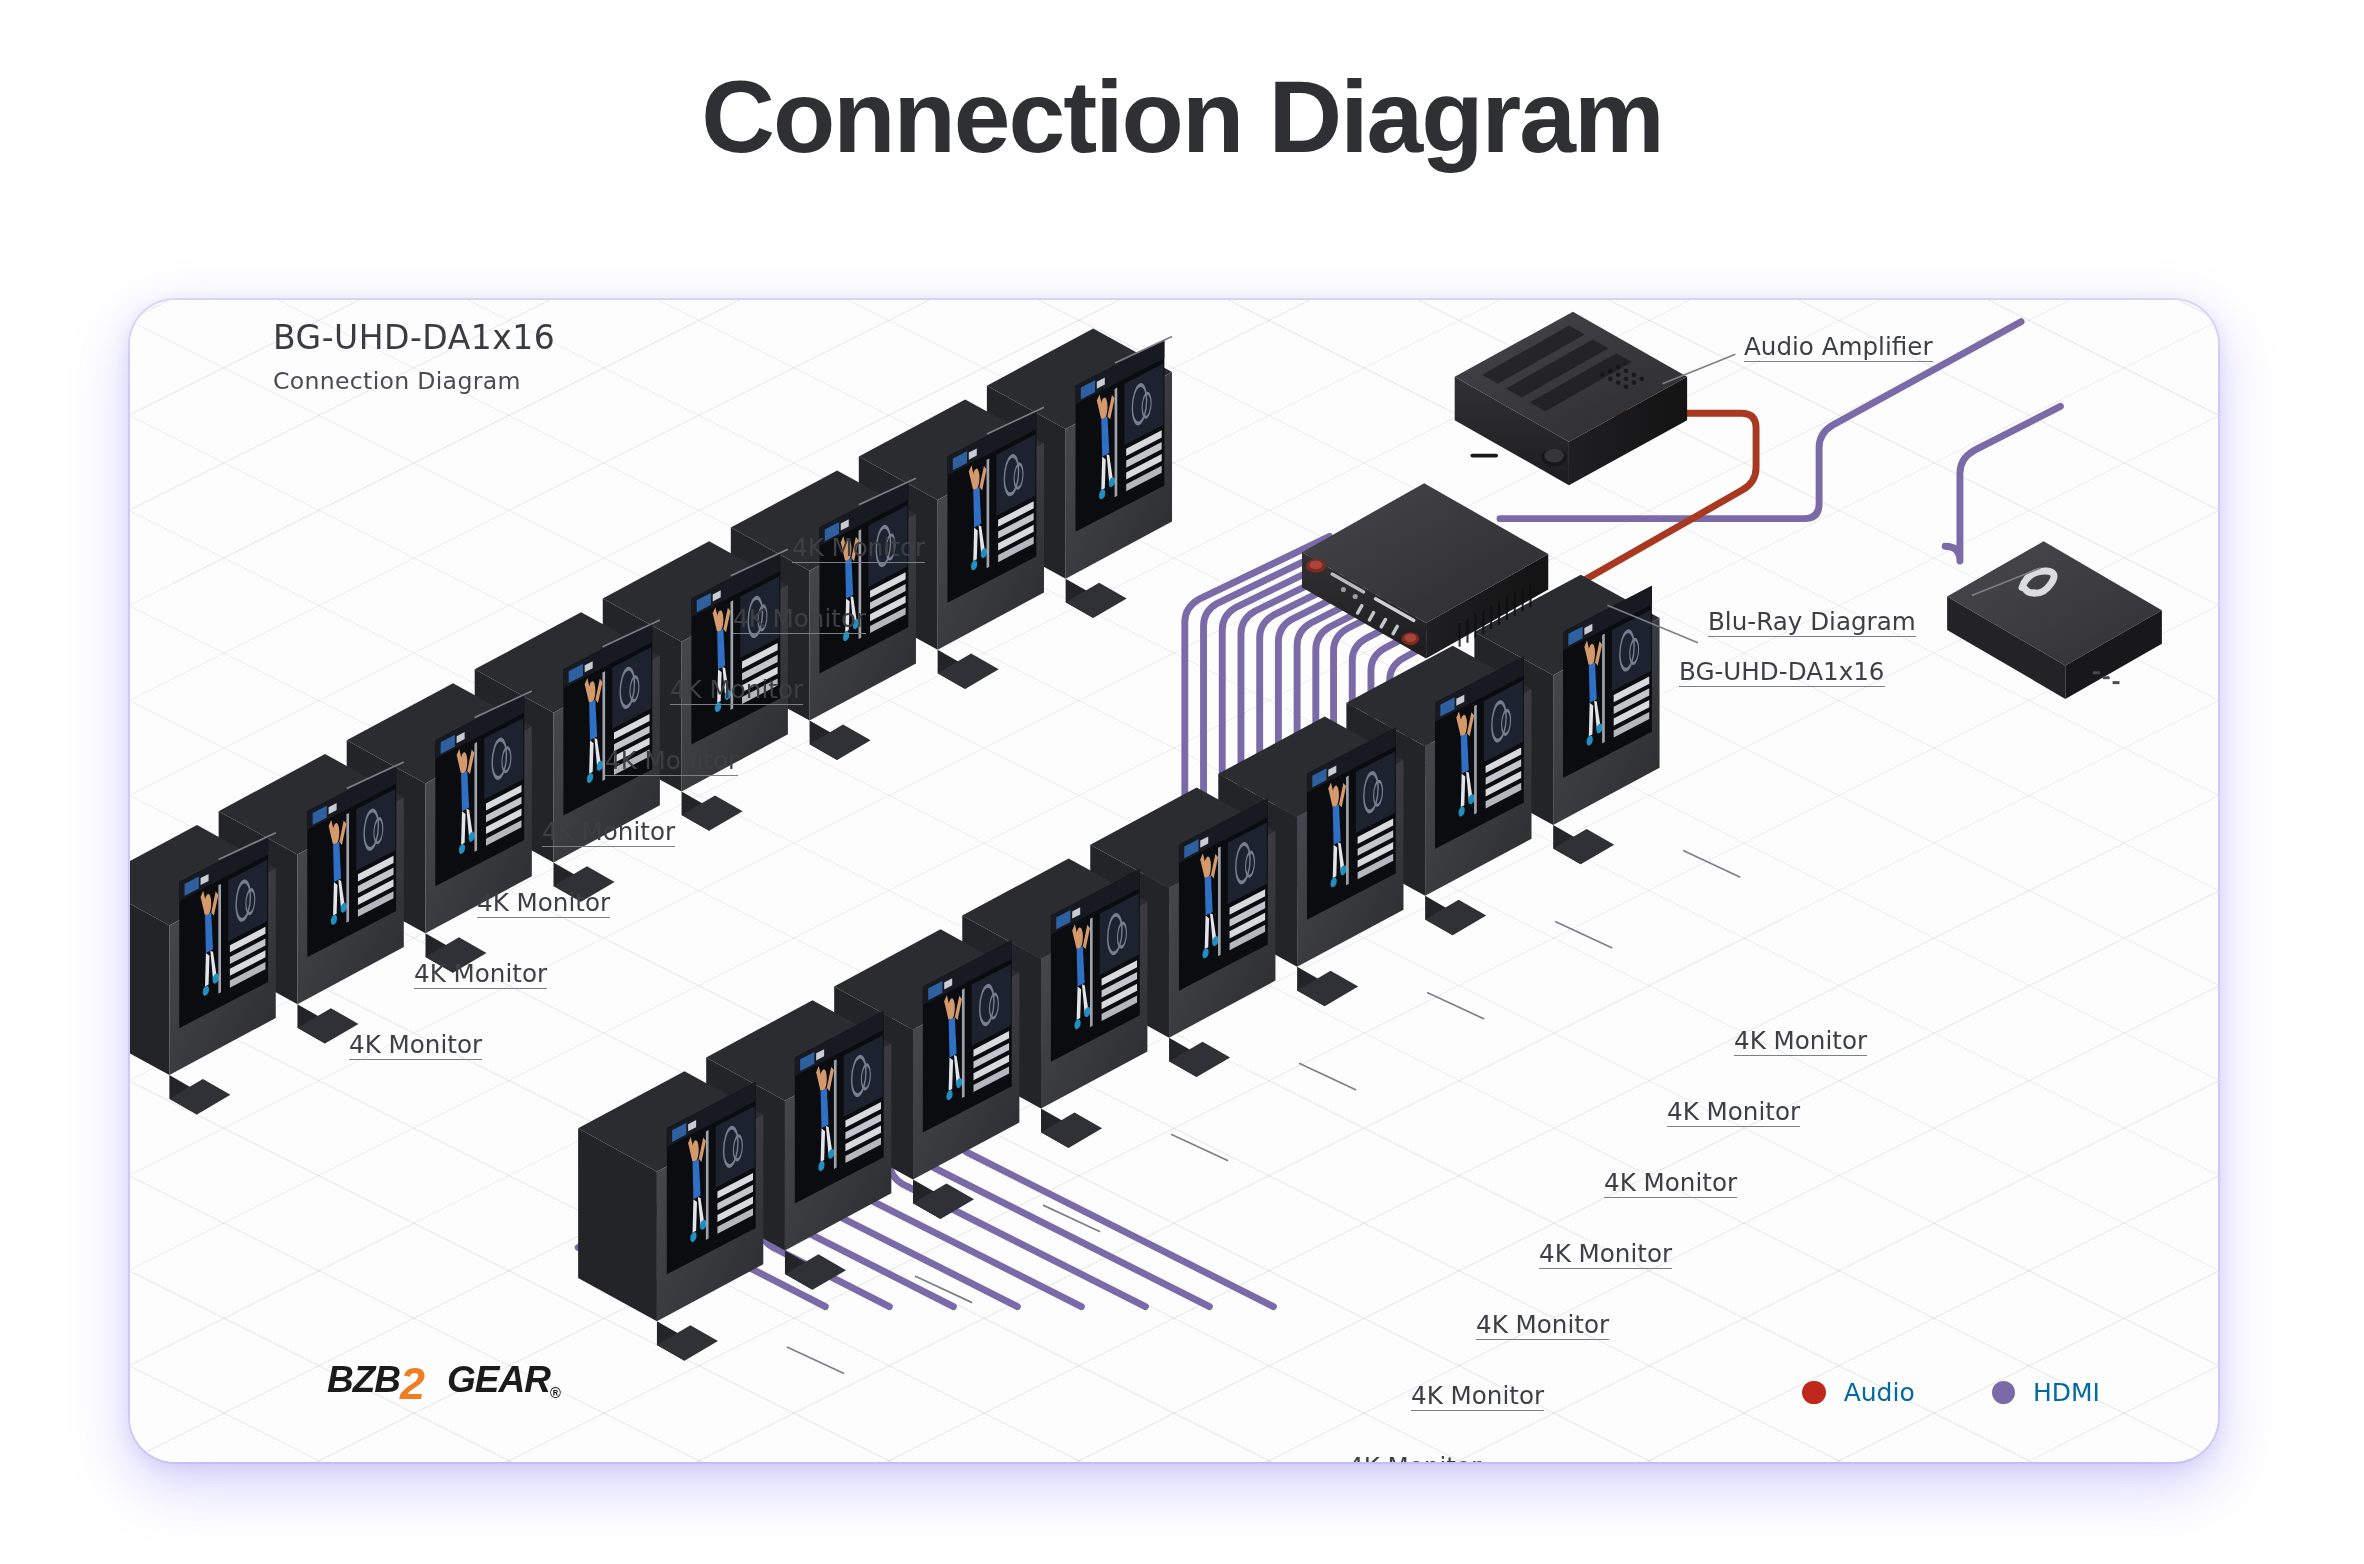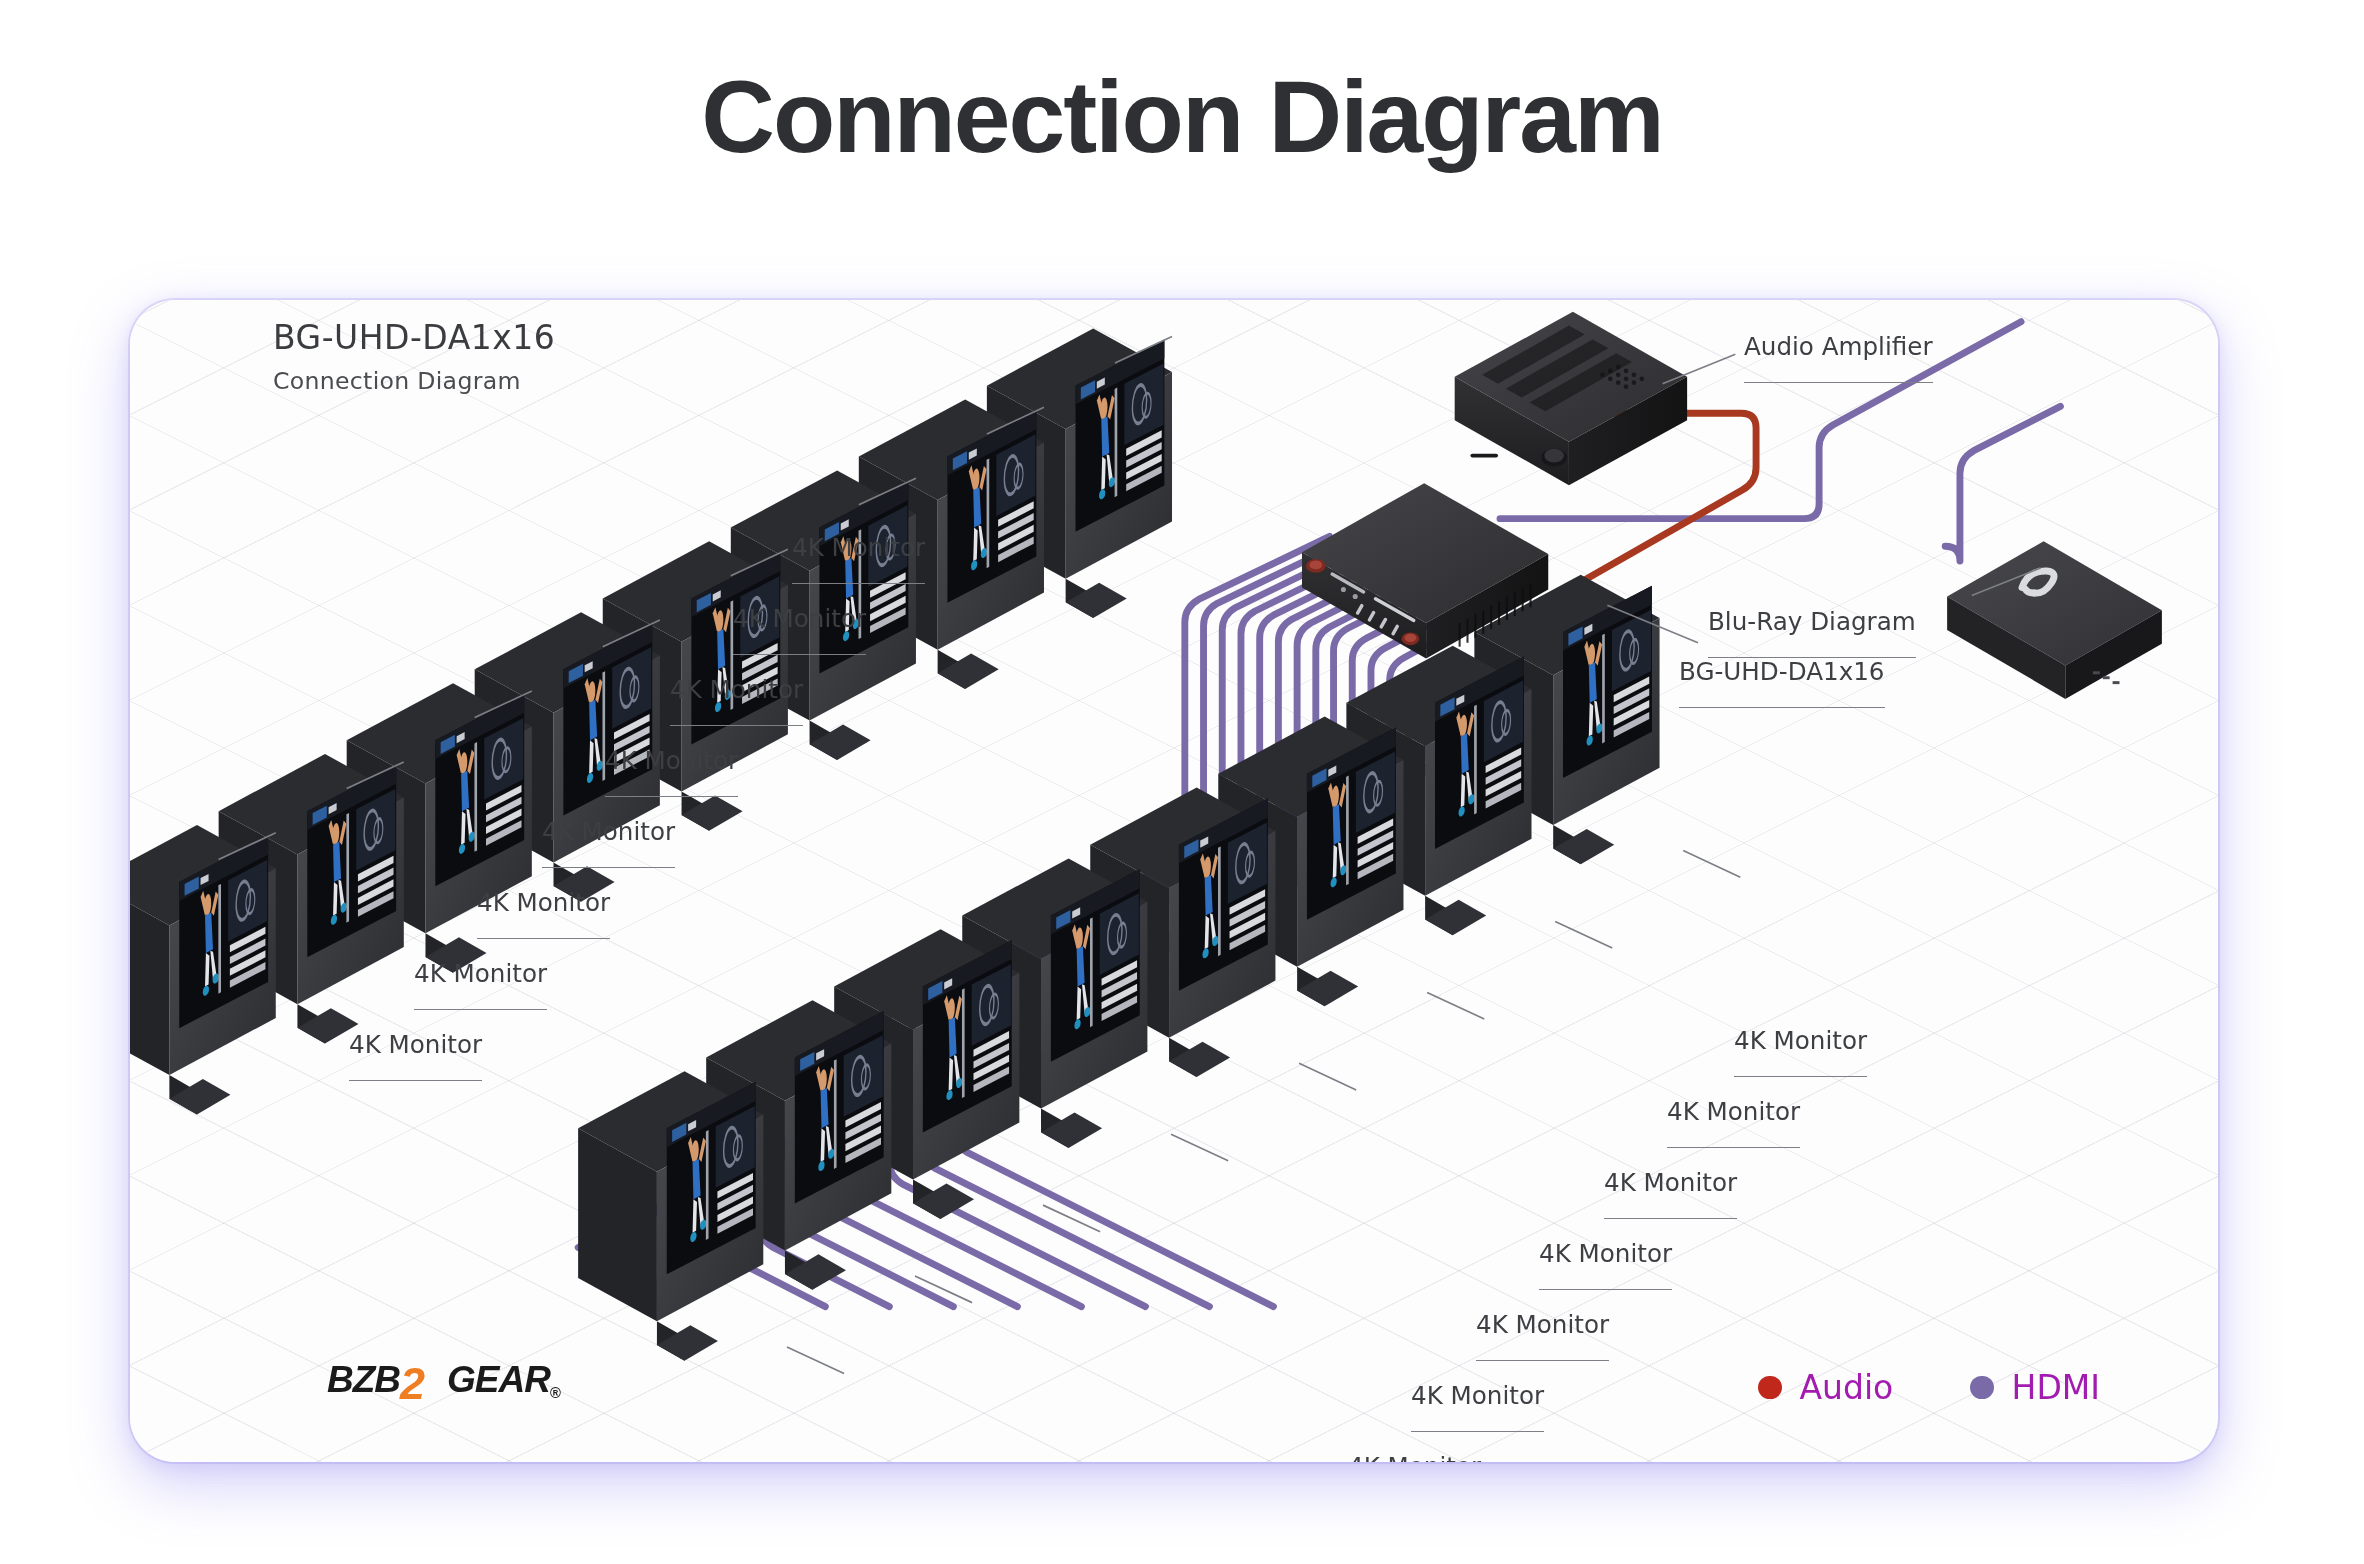--- a/index.html
+++ b/index.html
@@ -121,37 +121,37 @@
     position: absolute;
     right: 118px;
     bottom: 55px;
     display: flex;
     align-items: center;
     gap: 77px;
   }
   .legend-item { display: flex; align-items: center; gap: 17.7px; }
   .legend-dot { width: 23.6px; height: 23.6px; border-radius: 50%; }
   .legend-label {
-    font-size: 33px;
-    color: #a21caf;
+    font-size: 25px;
+    color: #0369a1;
     font-family: "DejaVu Sans", sans-serif;
   }
 
   
   #stage { position: absolute; inset: 0; }
 
   
   .leader-label {
     position: absolute;
     font-size: 24.6px;
     color: #3d3f43;
     white-space: nowrap;
     font-family: "DejaVu Sans", sans-serif;
     border-bottom: 1.6px solid #7d7f86;
-    padding-bottom: 22px;
+    padding-bottom: 1px;
     line-height: 1;
   }
 </style>
 </head>
 <body>
 
 <div id="page-title">Connection Diagram</div>
 
 <div id="diagram-card">
 

